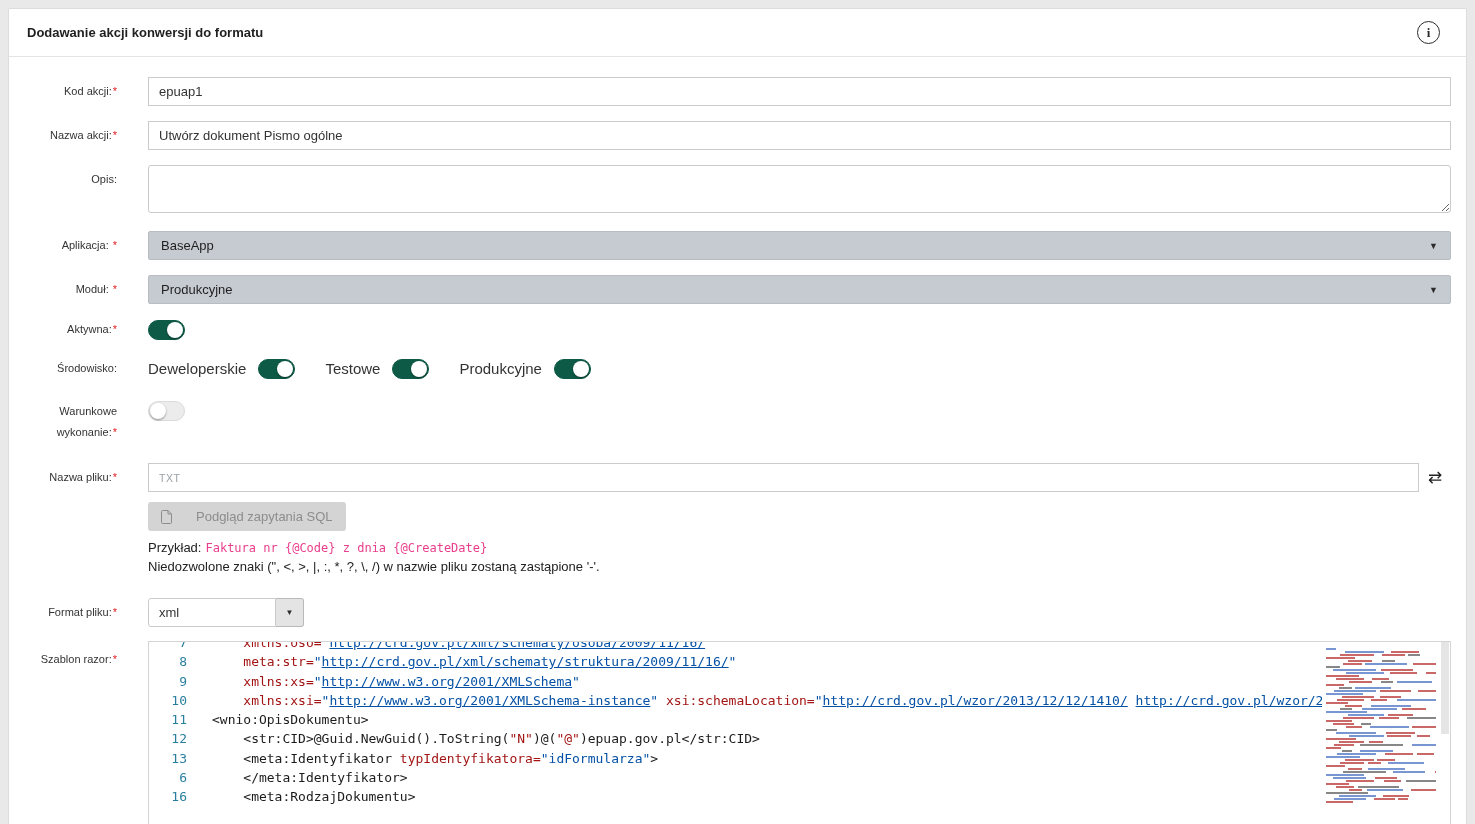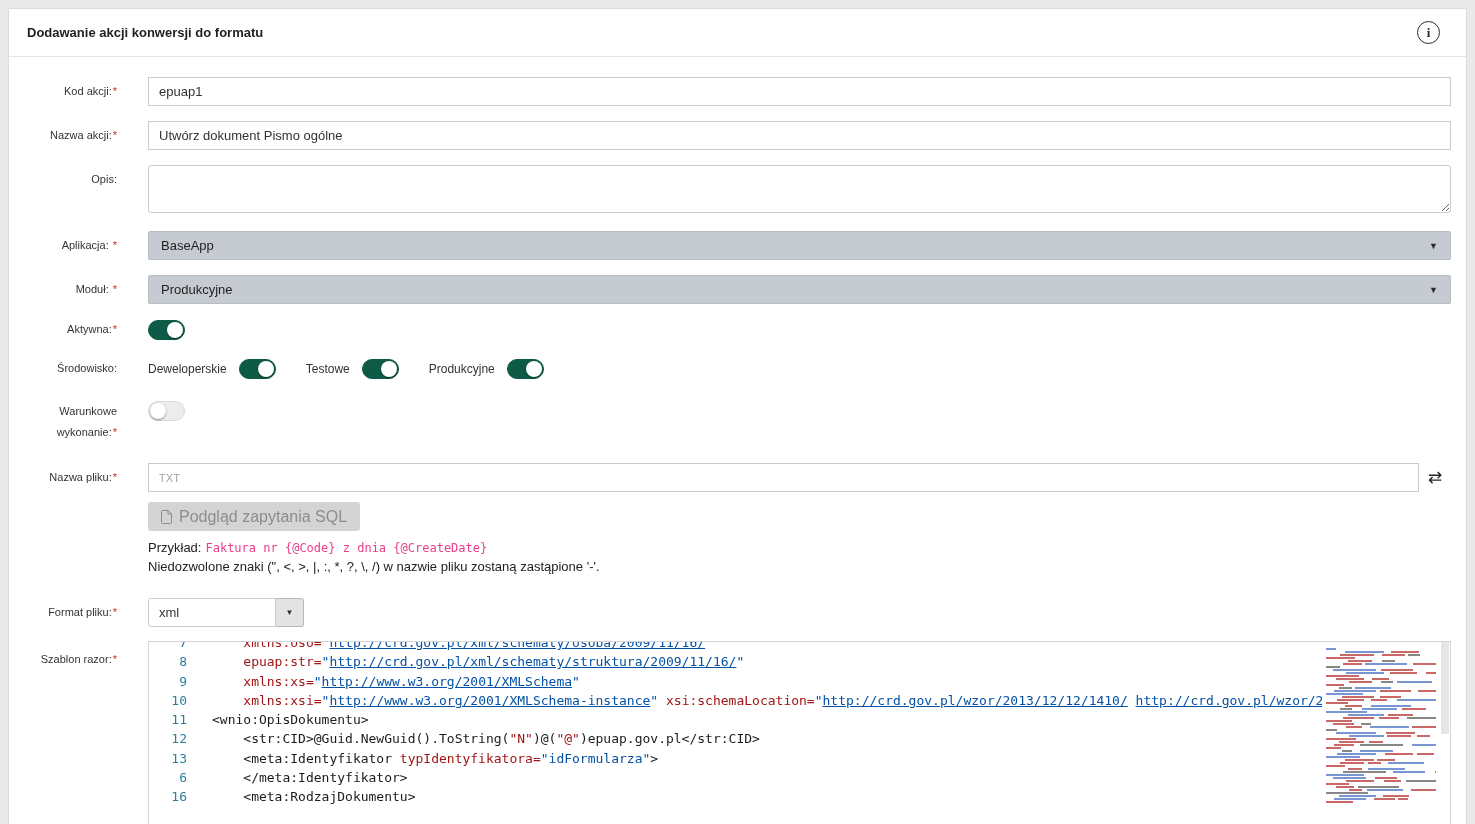--- a/index.html
+++ b/index.html
@@ -56,31 +56,31 @@
   }
   .toggle::after {
     content:""; position:absolute; top:50%; transform:translateY(-50%); left:1px;
     width:16px; height:16px; border-radius:50%; background:#fff;
     box-shadow:0 1px 2px rgba(0,0,0,.4);
   }
   .toggle.on { background:var(--toggle-on,#0d5a46); border-color:var(--toggle-on,#0d5a46); }
   .toggle.on::after { left:auto; right:1px; }
   .env-row { display:flex; align-items:center; }
   .env-group { display:flex; align-items:center; margin-right:30px; }
-  .env-label { font-size:12px; color:#333; margin-right:12px; }
+  .env-label { font-size:15px; color:#333; margin-right:12px; }
   .row-aktywna { margin-bottom:18px; }
   .row-env { margin-bottom:22px; }
   .row-warunkowe { margin-bottom:20px; }
   .file-row { display:flex; align-items:center; }
   .file-row .ti { flex:1; }
   .swap-icon { width:32px; text-align:center; font-size:17px; color:#222; cursor:pointer; flex:none; line-height:29px; }
   .sql-btn {
-    display:inline-flex; align-items:center; gap:7px; margin-top:10px; height:29px; padding:0 13px;
+    display:inline-flex; align-items:center; gap:24px; margin-top:10px; height:29px; padding:0 13px;
     background:#d4d4d4; color:#8d8d8d; border:none; border-radius:3px;
-    font-size:16px; font-family:inherit; cursor:default;
+    font-size:13px; font-family:inherit; cursor:default;
   }
   .example { margin-top:9px; font-size:13px; color:#222; line-height:16px; }
   .example code {
     font-family:"DejaVu Sans Mono","Liberation Mono", monospace;
     font-size:12px; color:var(--code-pink,#e83e8c); margin-left:4px;
   }
   .note { margin-top:3px; font-size:13px; color:#222; line-height:16px; margin-bottom:8px; }
   .row-format { margin-bottom:14px; }
   .combo { display:flex; width:156px; }
   .combo .ti { width:128px; border-radius:3px 0 0 3px; }
@@ -231,21 +231,21 @@
         </div>
       </div>
 
       <div class="row top">
         <div class="lbl pt8"><span>Szablon razor:</span><span class="req">*</span></div>
         <div class="ctrl">
           <div class="editor">
             <div class="editor-viewport">
               <div class="editor-lines">
                   <div class="code-line"><span class="ln">7</span><span class="code"><span class="tk-plain">    </span><span class="tk-attr">xmlns:oso=</span><span class="tk-str">"</span><span class="tk-link">http://crd.gov.pl/xml/schematy/osoba/2009/11/16/</span></span></div>
-                  <div class="code-line"><span class="ln">8</span><span class="code"><span class="tk-plain">    </span><span class="tk-attr">epuap:str=</span><span class="tk-str">"</span><span class="tk-link">http://crd.gov.pl/xml/schematy/struktura/2009/11/16/</span><span class="tk-str">"</span></span></div>
+                  <div class="code-line"><span class="ln">8</span><span class="code"><span class="tk-plain">    </span><span class="tk-attr">meta:str=</span><span class="tk-str">"</span><span class="tk-link">http://crd.gov.pl/xml/schematy/struktura/2009/11/16/</span><span class="tk-str">"</span></span></div>
                   <div class="code-line"><span class="ln">9</span><span class="code"><span class="tk-plain">    </span><span class="tk-attr">xmlns:xs=</span><span class="tk-str">"</span><span class="tk-link">http://www.w3.org/2001/XMLSchema</span><span class="tk-str">"</span></span></div>
                   <div class="code-line"><span class="ln">10</span><span class="code"><span class="tk-plain">    </span><span class="tk-attr">xmlns:xsi=</span><span class="tk-str">"</span><span class="tk-link">http://www.w3.org/2001/XMLSchema-instance</span><span class="tk-str">"</span><span class="tk-plain"> </span><span class="tk-attr">xsi:schemaLocation=</span><span class="tk-str">"</span><span class="tk-link">http://crd.gov.pl/wzor/2013/12/12/1410/</span><span class="tk-str"> </span><span class="tk-link">http://crd.gov.pl/wzor/20</span></span></div>
                   <div class="code-line"><span class="ln">11</span><span class="code"><span class="tk-plain">&lt;wnio:OpisDokumentu&gt;</span></span></div>
                   <div class="code-line"><span class="ln">12</span><span class="code"><span class="tk-plain">    &lt;str:CID&gt;@Guid.NewGuid().ToString(</span><span class="tk-rstr">"N"</span><span class="tk-plain">)@(</span><span class="tk-rstr">"@"</span><span class="tk-plain">)epuap.gov.pl&lt;/str:CID&gt;</span></span></div>
                   <div class="code-line"><span class="ln">13</span><span class="code"><span class="tk-plain">    &lt;meta:Identyfikator </span><span class="tk-attr">typIdentyfikatora=</span><span class="tk-str">"idFormularza"</span><span class="tk-plain">&gt;</span></span></div>
                   <div class="code-line"><span class="ln">6</span><span class="code"><span class="tk-plain">    &lt;/meta:Identyfikator&gt;</span></span></div>
                   <div class="code-line"><span class="ln">16</span><span class="code"><span class="tk-plain">    &lt;meta:RodzajDokumentu&gt;</span></span></div>
                 </div>
             </div>
             <div class="minimap">

